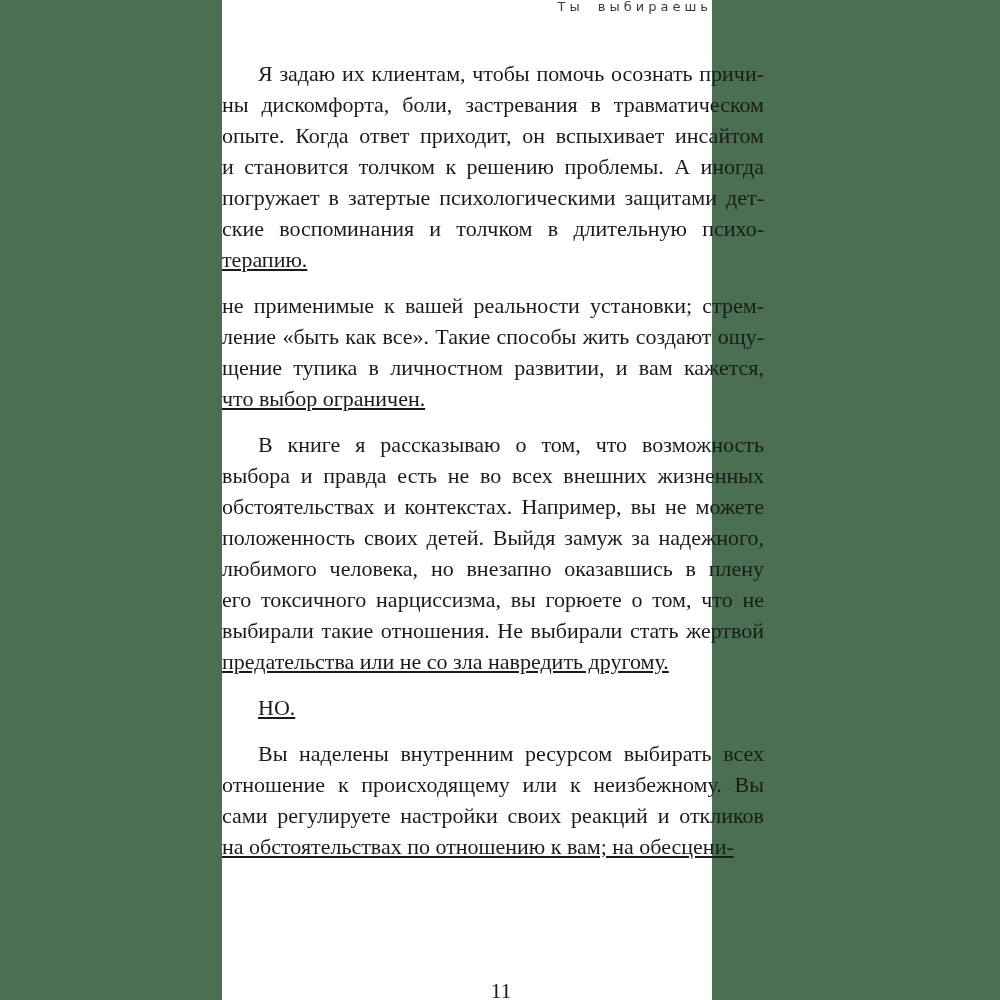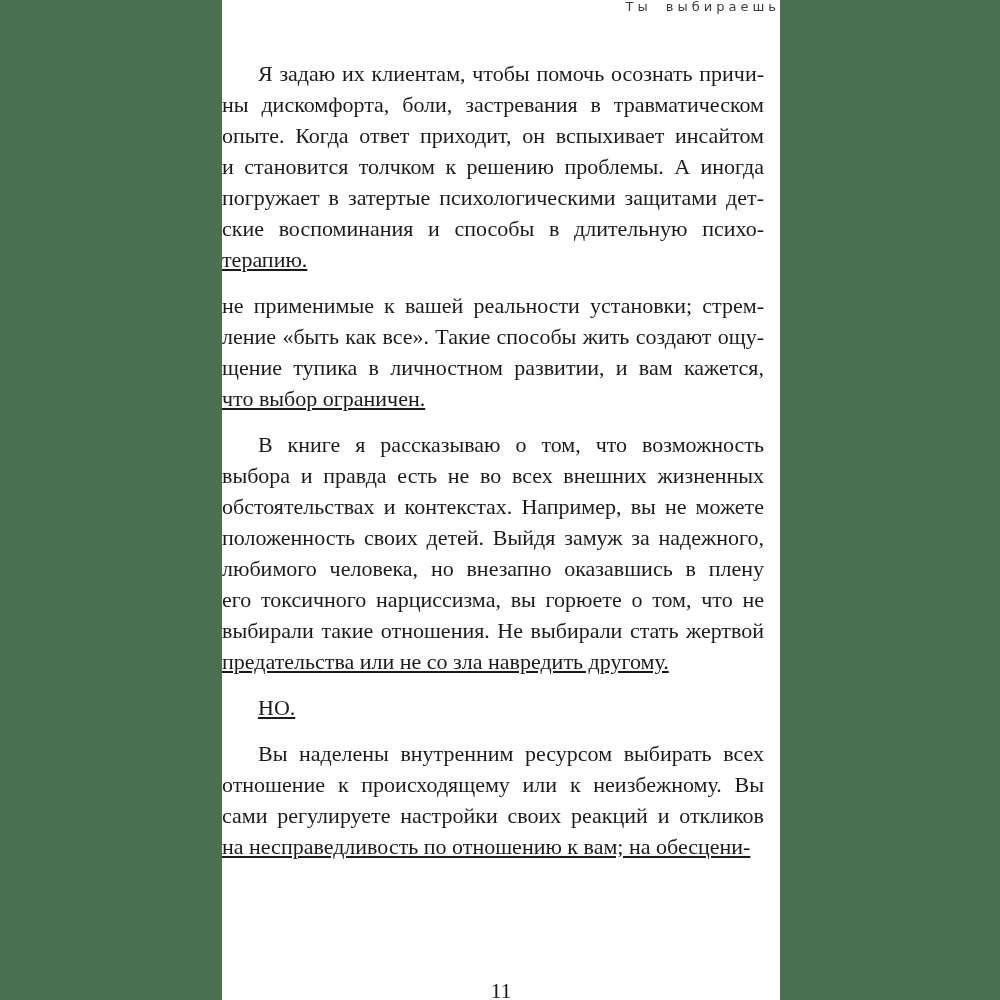--- a/index.html
+++ b/index.html
@@ -10,21 +10,21 @@
     font-family: "Liberation Serif", "DejaVu Serif", serif;
   }
   .screen {
     position: relative;
     width: 1000px; height: 1000px;
     background: #4A6F51;
   }
   .page {
     position: absolute;
     left: 222px; top: 0;
-    width: 558px; height: 1000px;
+    width: 490px; height: 1000px;
     background: #FFFFFF;
   }
   .running-header {
     position: absolute;
     top: -1px; right: 0;
     font-family: "DejaVu Sans", "Liberation Sans", sans-serif;
     font-size: 13px;
     line-height: 16px;
     letter-spacing: 4px;
     word-spacing: 6px;
@@ -74,21 +74,21 @@
   <div class="page">
     <div class="running-header">Ты выбираешь</div>
 
     <div class="content">
         <div class="paragraph">
           <div class="line first">Я задаю их клиентам, чтобы помочь осознать причи-</div>
           <div class="line">ны дискомфорта, боли, застревания в травматическом</div>
           <div class="line">опыте. Когда ответ приходит, он вспыхивает инсайтом</div>
           <div class="line">и становится толчком к решению проблемы. А иногда</div>
           <div class="line">погружает в затертые психологическими защитами дет-</div>
-          <div class="line">ские воспоминания и способы в длительную психо-</div>
+          <div class="line">ские воспоминания и толчком в длительную психо-</div>
           <div class="line last">терапию.</div>
         </div>
         <div class="paragraph">
           <div class="line">не применимые к вашей реальности установки; стрем-</div>
           <div class="line">ление «быть как все». Такие способы жить создают ощу-</div>
           <div class="line">щение тупика в личностном развитии, и вам кажется,</div>
           <div class="line last">что выбор ограничен.</div>
         </div>
         <div class="paragraph">
           <div class="line first">В книге я рассказываю о том, что возможность</div>
@@ -100,19 +100,19 @@
           <div class="line">выбирали такие отношения. Не выбирали стать жертвой</div>
           <div class="line last">предательства или не со зла навредить другому.</div>
         </div>
         <div class="paragraph">
           <div class="line first last">НО.</div>
         </div>
         <div class="paragraph">
           <div class="line first">Вы наделены внутренним ресурсом выбирать всех</div>
           <div class="line">отношение к происходящему или к неизбежному. Вы</div>
           <div class="line">сами регулируете настройки своих реакций и откликов</div>
-          <div class="line last">на несправедливость по отношению к вам; на обесцени-</div>
+          <div class="line last">на обстоятельствах по отношению к вам; на обесцени-</div>
         </div>
       </div>
 
     <div class="page-number">11</div>
   </div>
 </div>
 
 </body></html>

